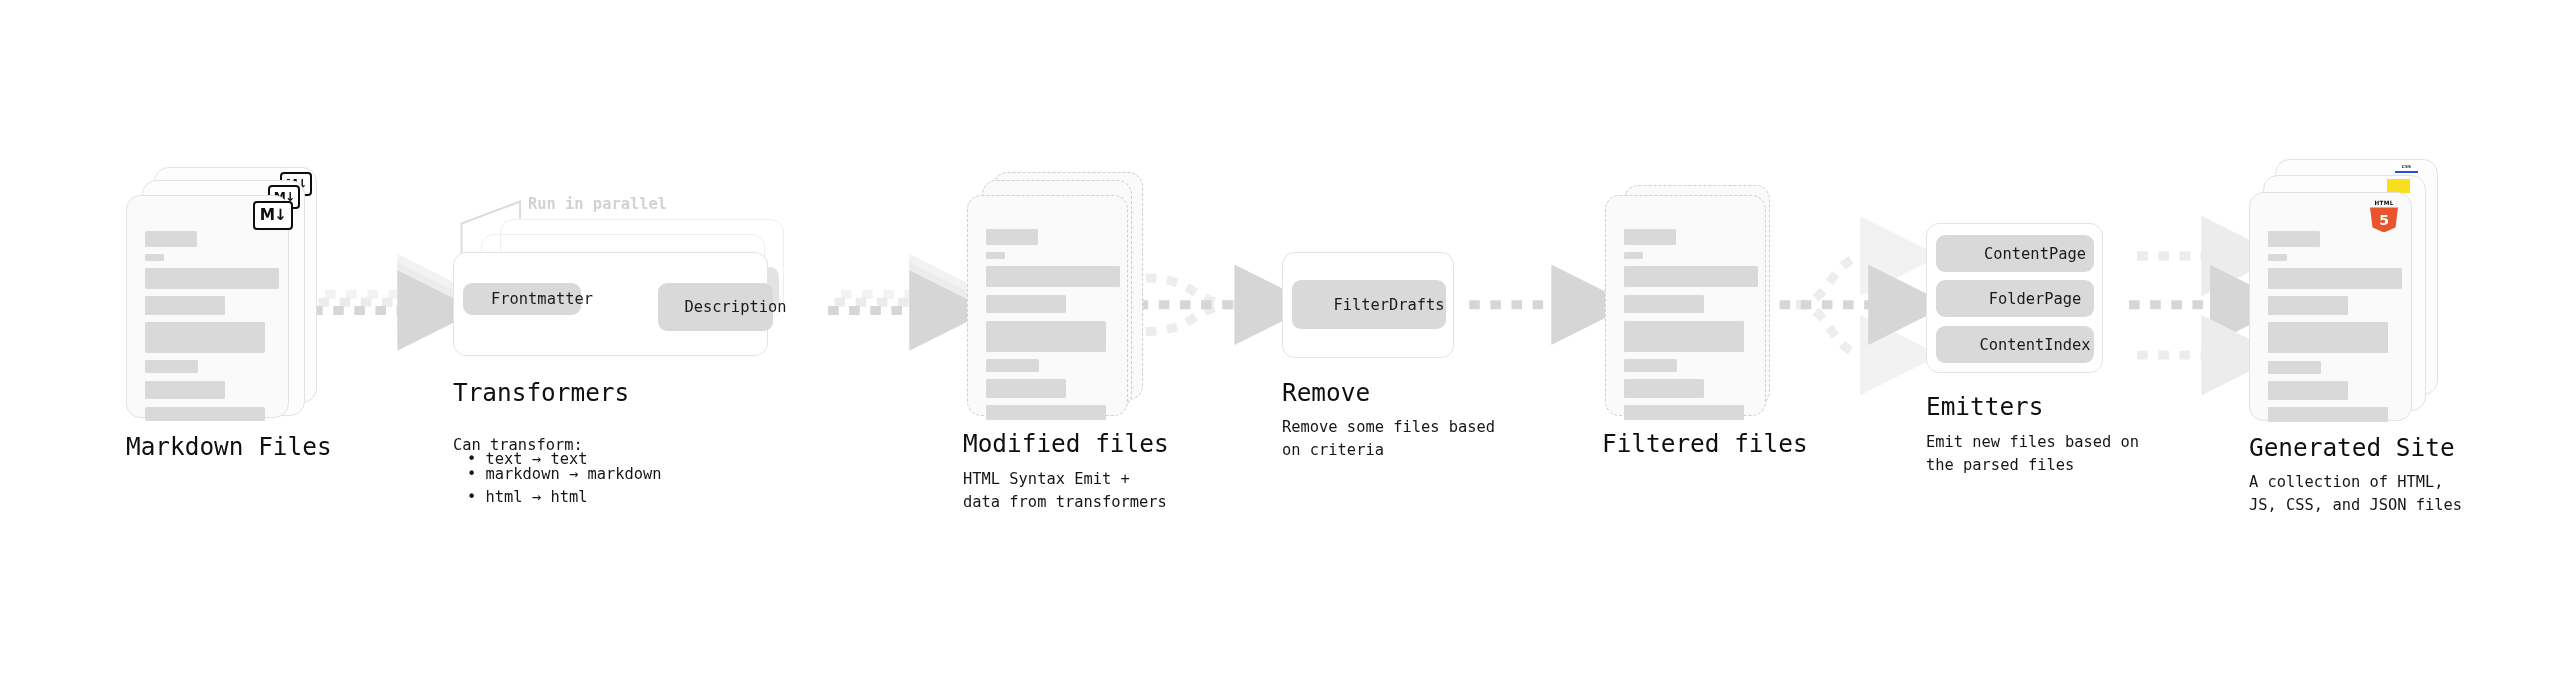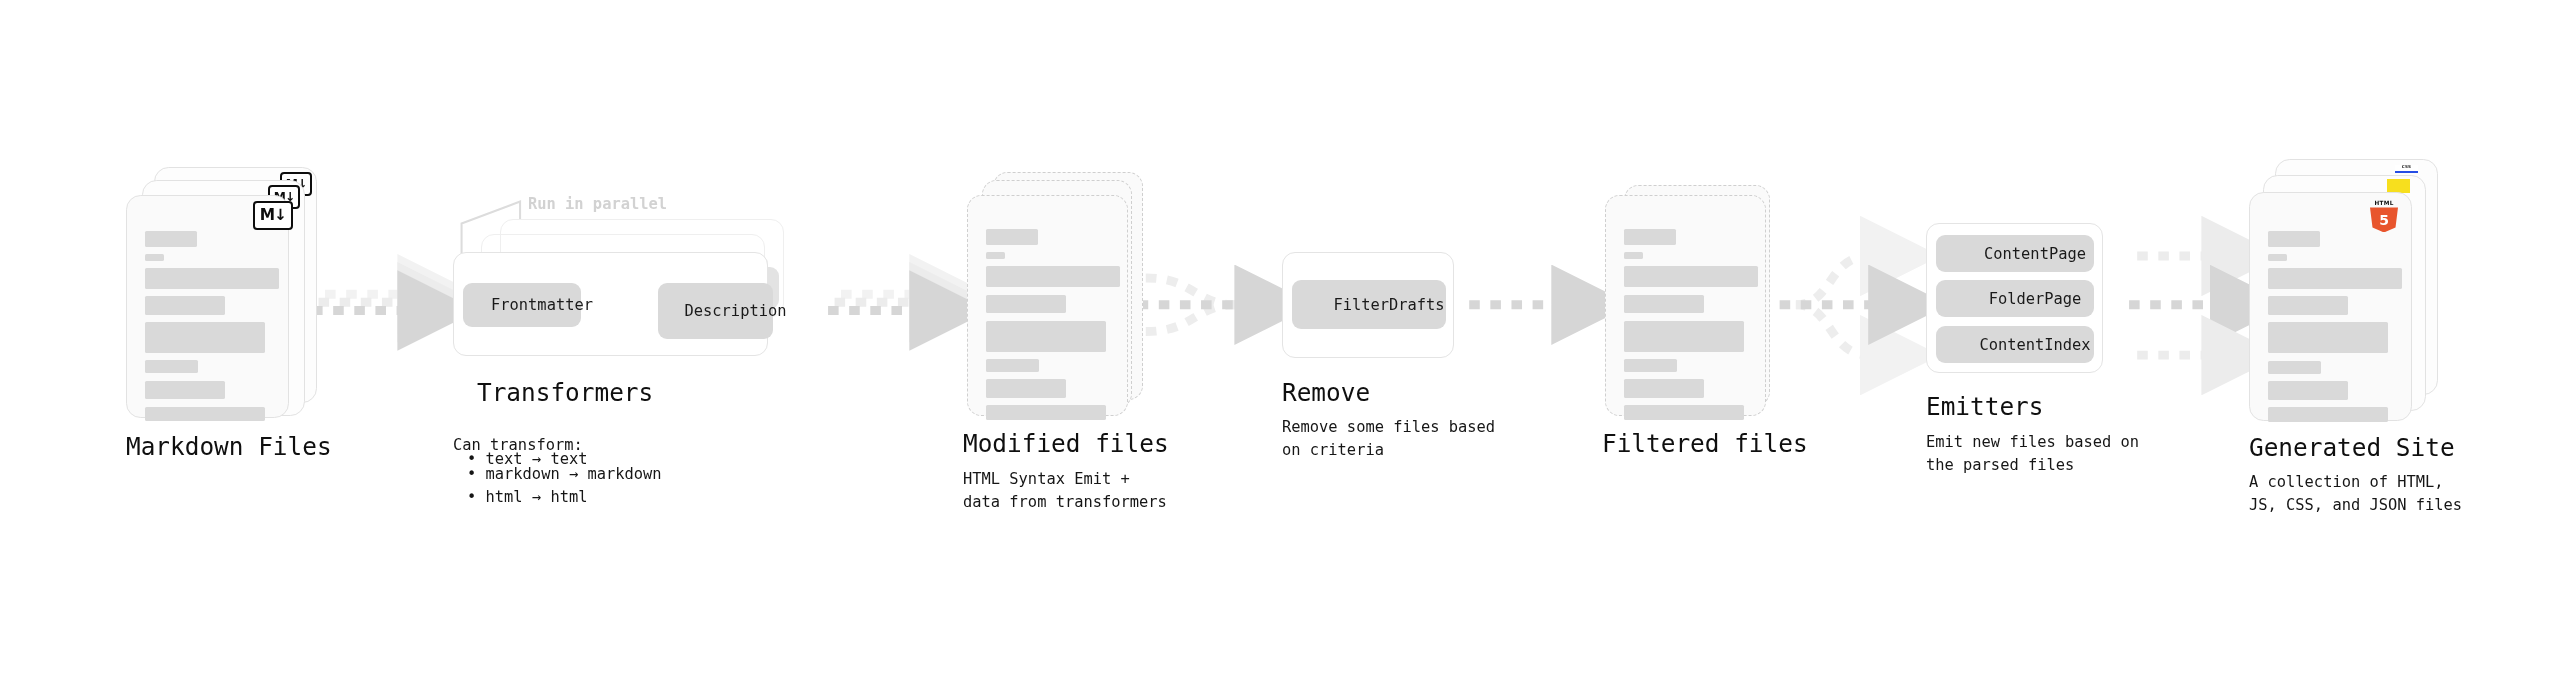--- a/index.html
+++ b/index.html
@@ -227,24 +227,24 @@
 
     <div class="procbox ghost" style="left:500px;top:219px;width:284px;height:98px;"></div>
     <div class="pill ghost2" style="left:510px;top:255px;width:104px;height:42px;"></div>
     <div class="pill ghost2" style="left:654px;top:255px;width:114px;height:42px;"></div>
 
     <div class="procbox ghost" style="left:481px;top:234px;width:284px;height:98px;"></div>
     <div class="pill ghost1" style="left:492px;top:267px;width:104px;height:42px;"></div>
     <div class="pill ghost1" style="left:665px;top:267px;width:114px;height:42px;"></div>
 
     <div class="procbox" style="left:453px;top:252px;width:315px;height:104px;"></div>
-    <div class="pill" style="left:463px;top:283px;width:118px;height:44px;">Frontmatter</div>
-    <div class="pill" style="left:658px;top:283px;width:115px;height:56px;">Description</div>
-
-    <div class="title" style="left:453px;top:378px;margin-left:24px;">Transformers</div>
+    <div class="pill" style="left:463px;top:283px;width:118px;height:32px;">Frontmatter</div>
+    <div class="pill" style="left:658px;top:283px;width:115px;height:48px;">Description</div>
+
+    <div class="title" style="left:453px;top:378px;">Transformers</div>
     <div class="sub" style="left:453px;top:434px;">Can transform:</div>
     <div class="sub" style="left:467px;top:440px;margin-top:8px;">• text → text</div>
     <div class="sub" style="left:467px;top:463px;">• markdown → markdown</div>
     <div class="sub" style="left:467px;top:486px;">• html → html</div>
   </div>
 
   <div class="node cardstack">
     <div class="card dashed" style="left:993px;top:172px;width:150px;height:228px;"></div>
     <div class="card dashed" style="left:982px;top:180px;width:150px;height:228px;"></div>
     <div class="card dashed" style="left:967px;top:195px;width:161px;height:221px;">

